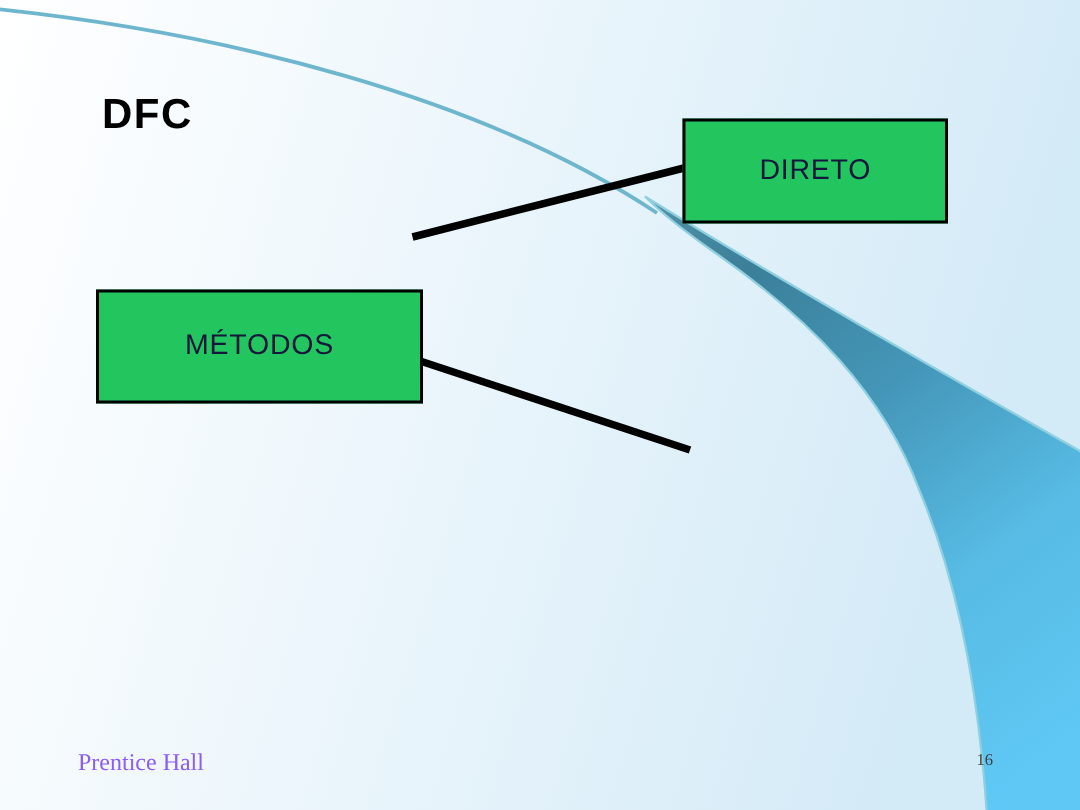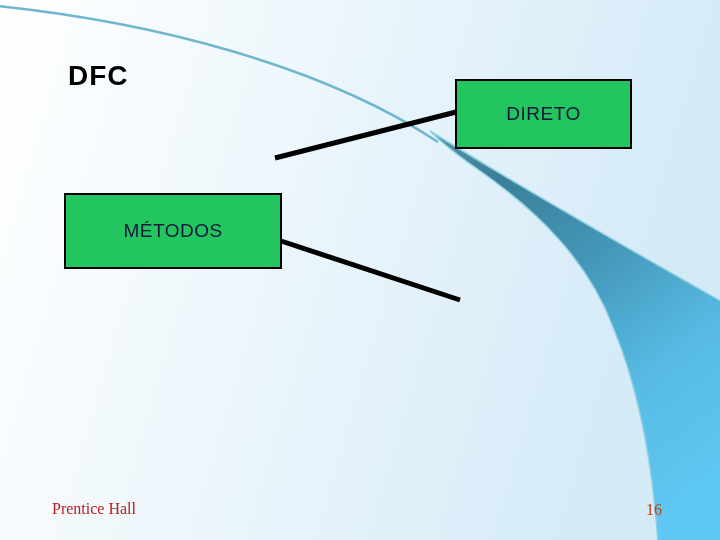--- a/index.html
+++ b/index.html
@@ -25,27 +25,27 @@
     color:#16163c;
     font-size:19px;
     letter-spacing:0.5px;
   }
   .box-metodos{left:64px;top:157px;width:218px;height:76px;margin-top:36px;}
   .box-direto{left:455px;top:79px;width:177px;height:70px;}
   .box-indireto{left:455px;top:264px;width:177px;height:73px;}
   .footer-left{
     position:absolute;left:52px;top:500px;
     font-family:"Liberation Serif",serif;
-    font-size:16px;color:#b91c1c;
+    font-size:16px;color:#8b5cf6;
   }
   .page-number{
     position:absolute;left:640px;top:501px;width:22px;
     text-align:right;
     font-family:"Liberation Serif",serif;
-    font-size:16px;color:#c2410c;
+    font-size:11px;color:#404040;
   }
 </style>
 </head>
 <body>
 
 <div class="slide">
 
   <svg class="bg-svg" viewBox="0 0 720 540" aria-hidden="true">
     <defs>
       <linearGradient id="bgGrad" x1="0" y1="0" x2="1" y2="0.22">

